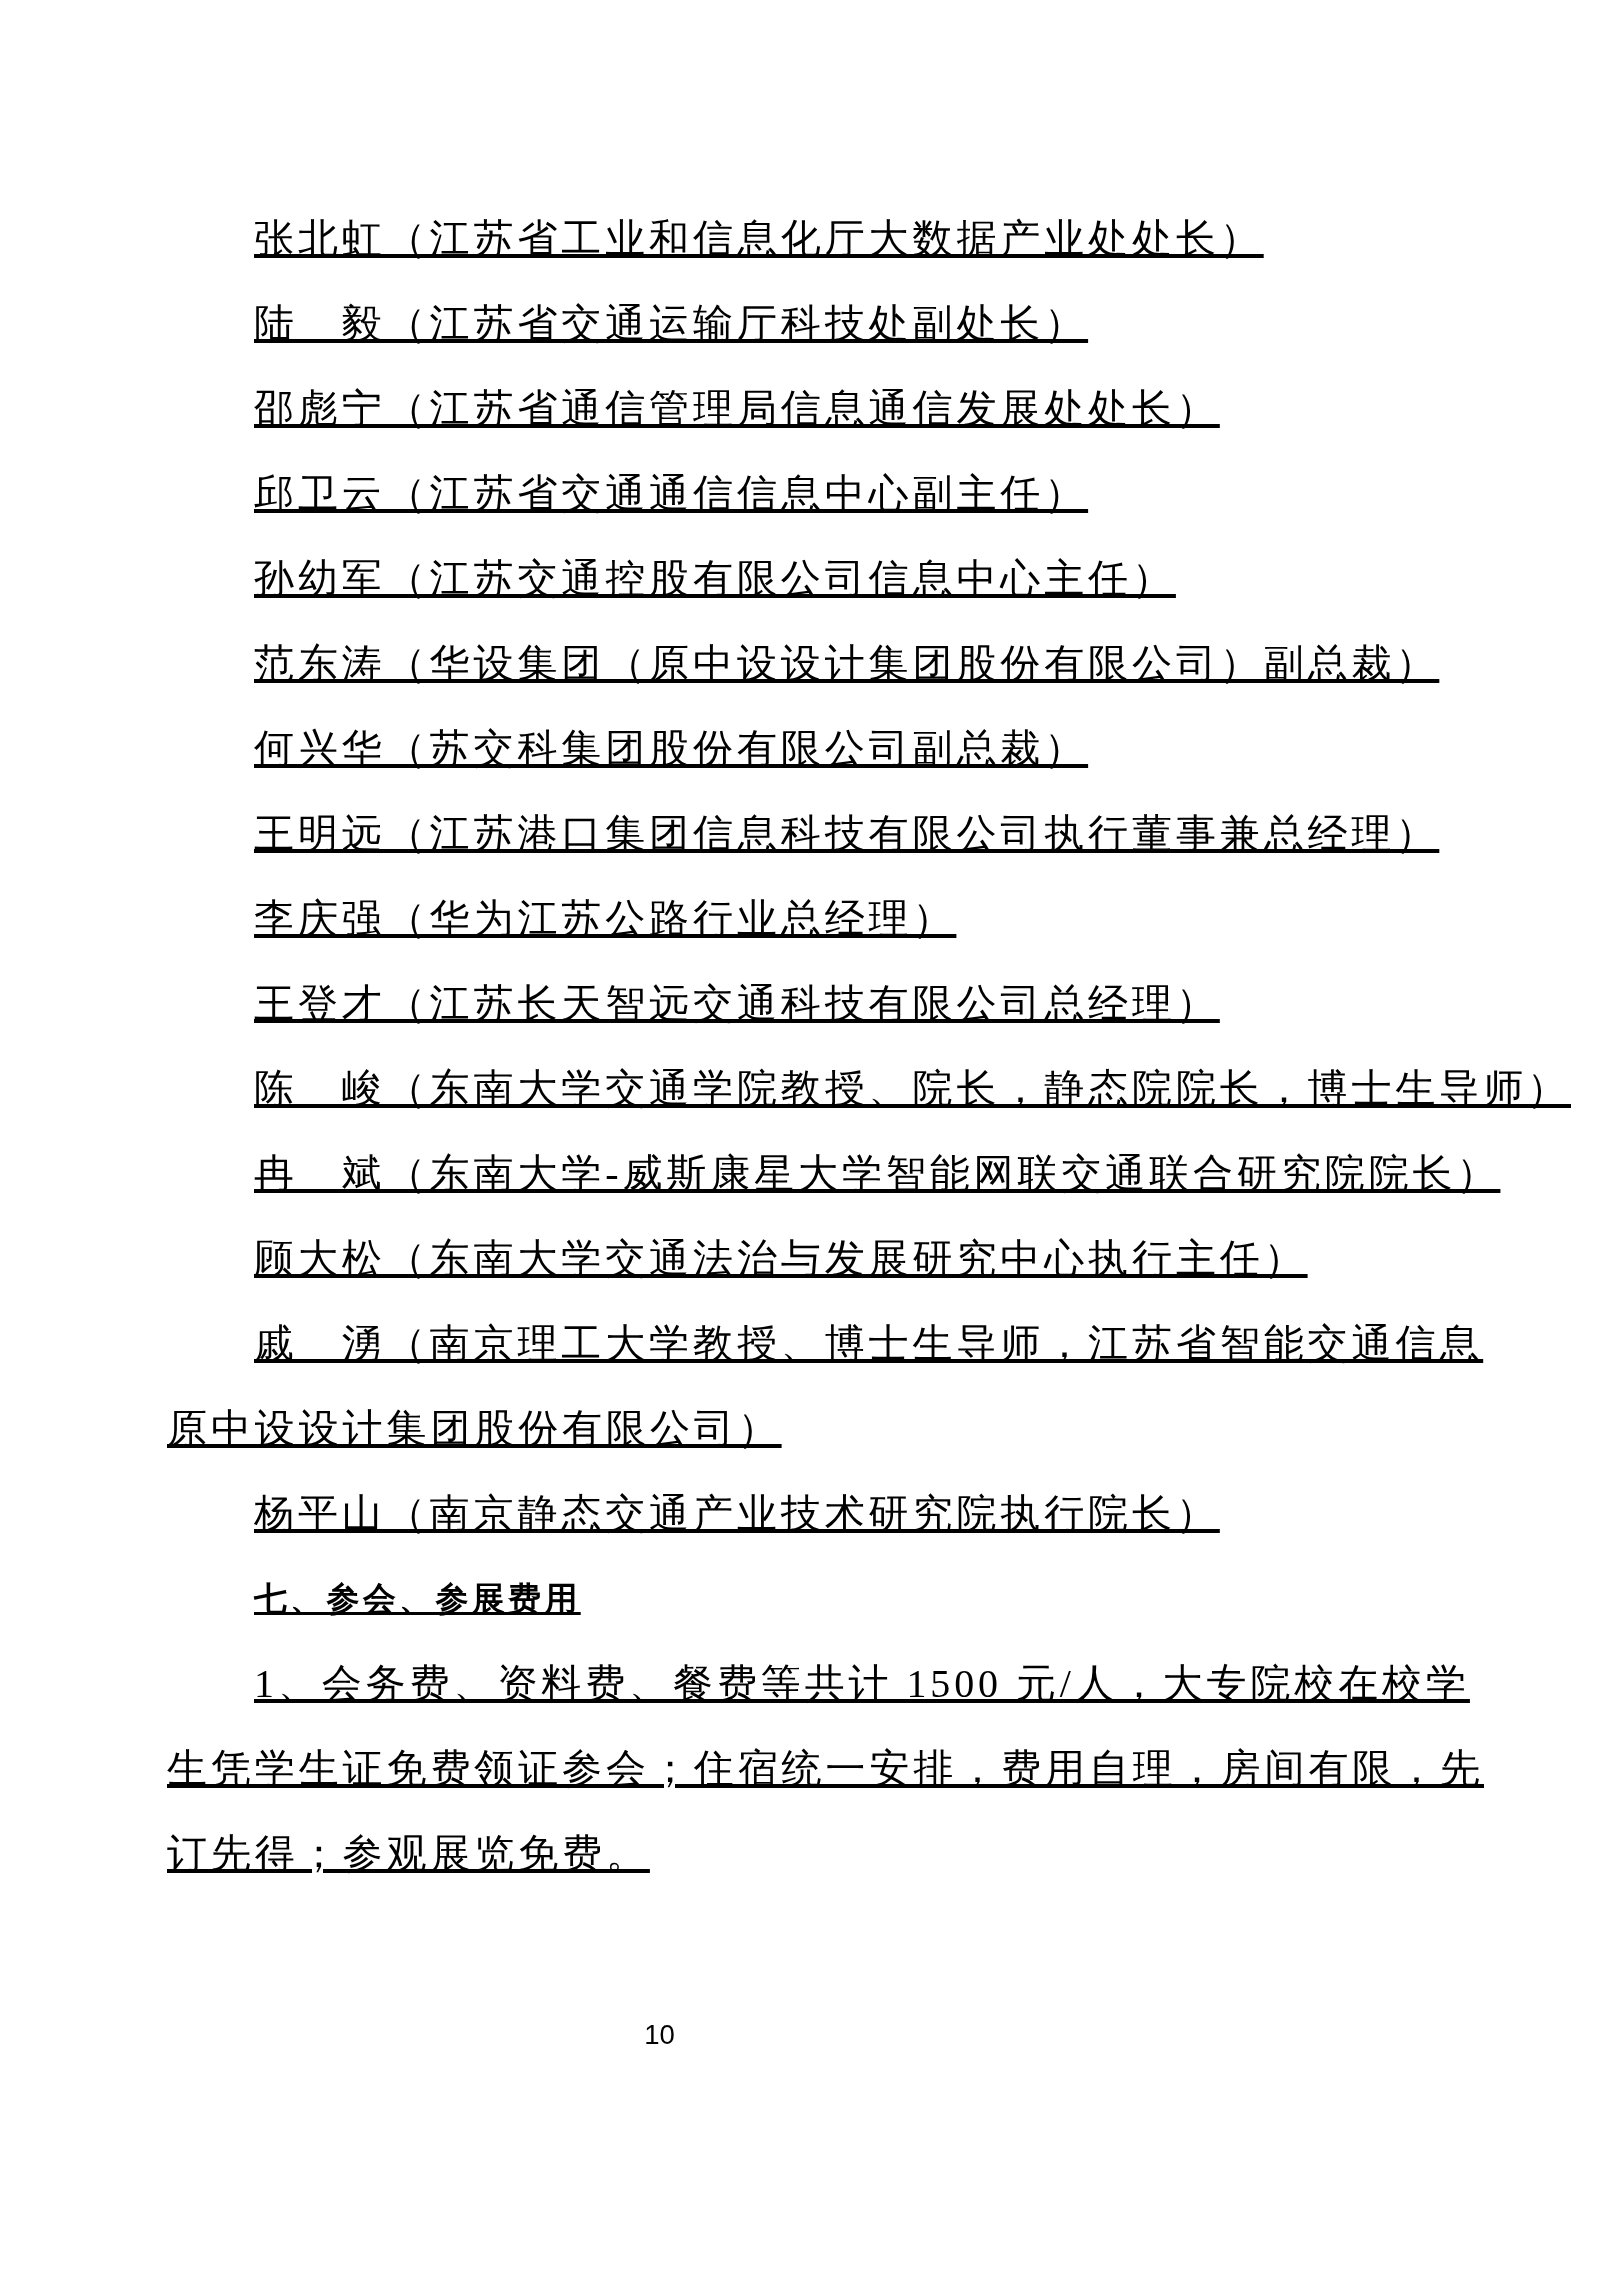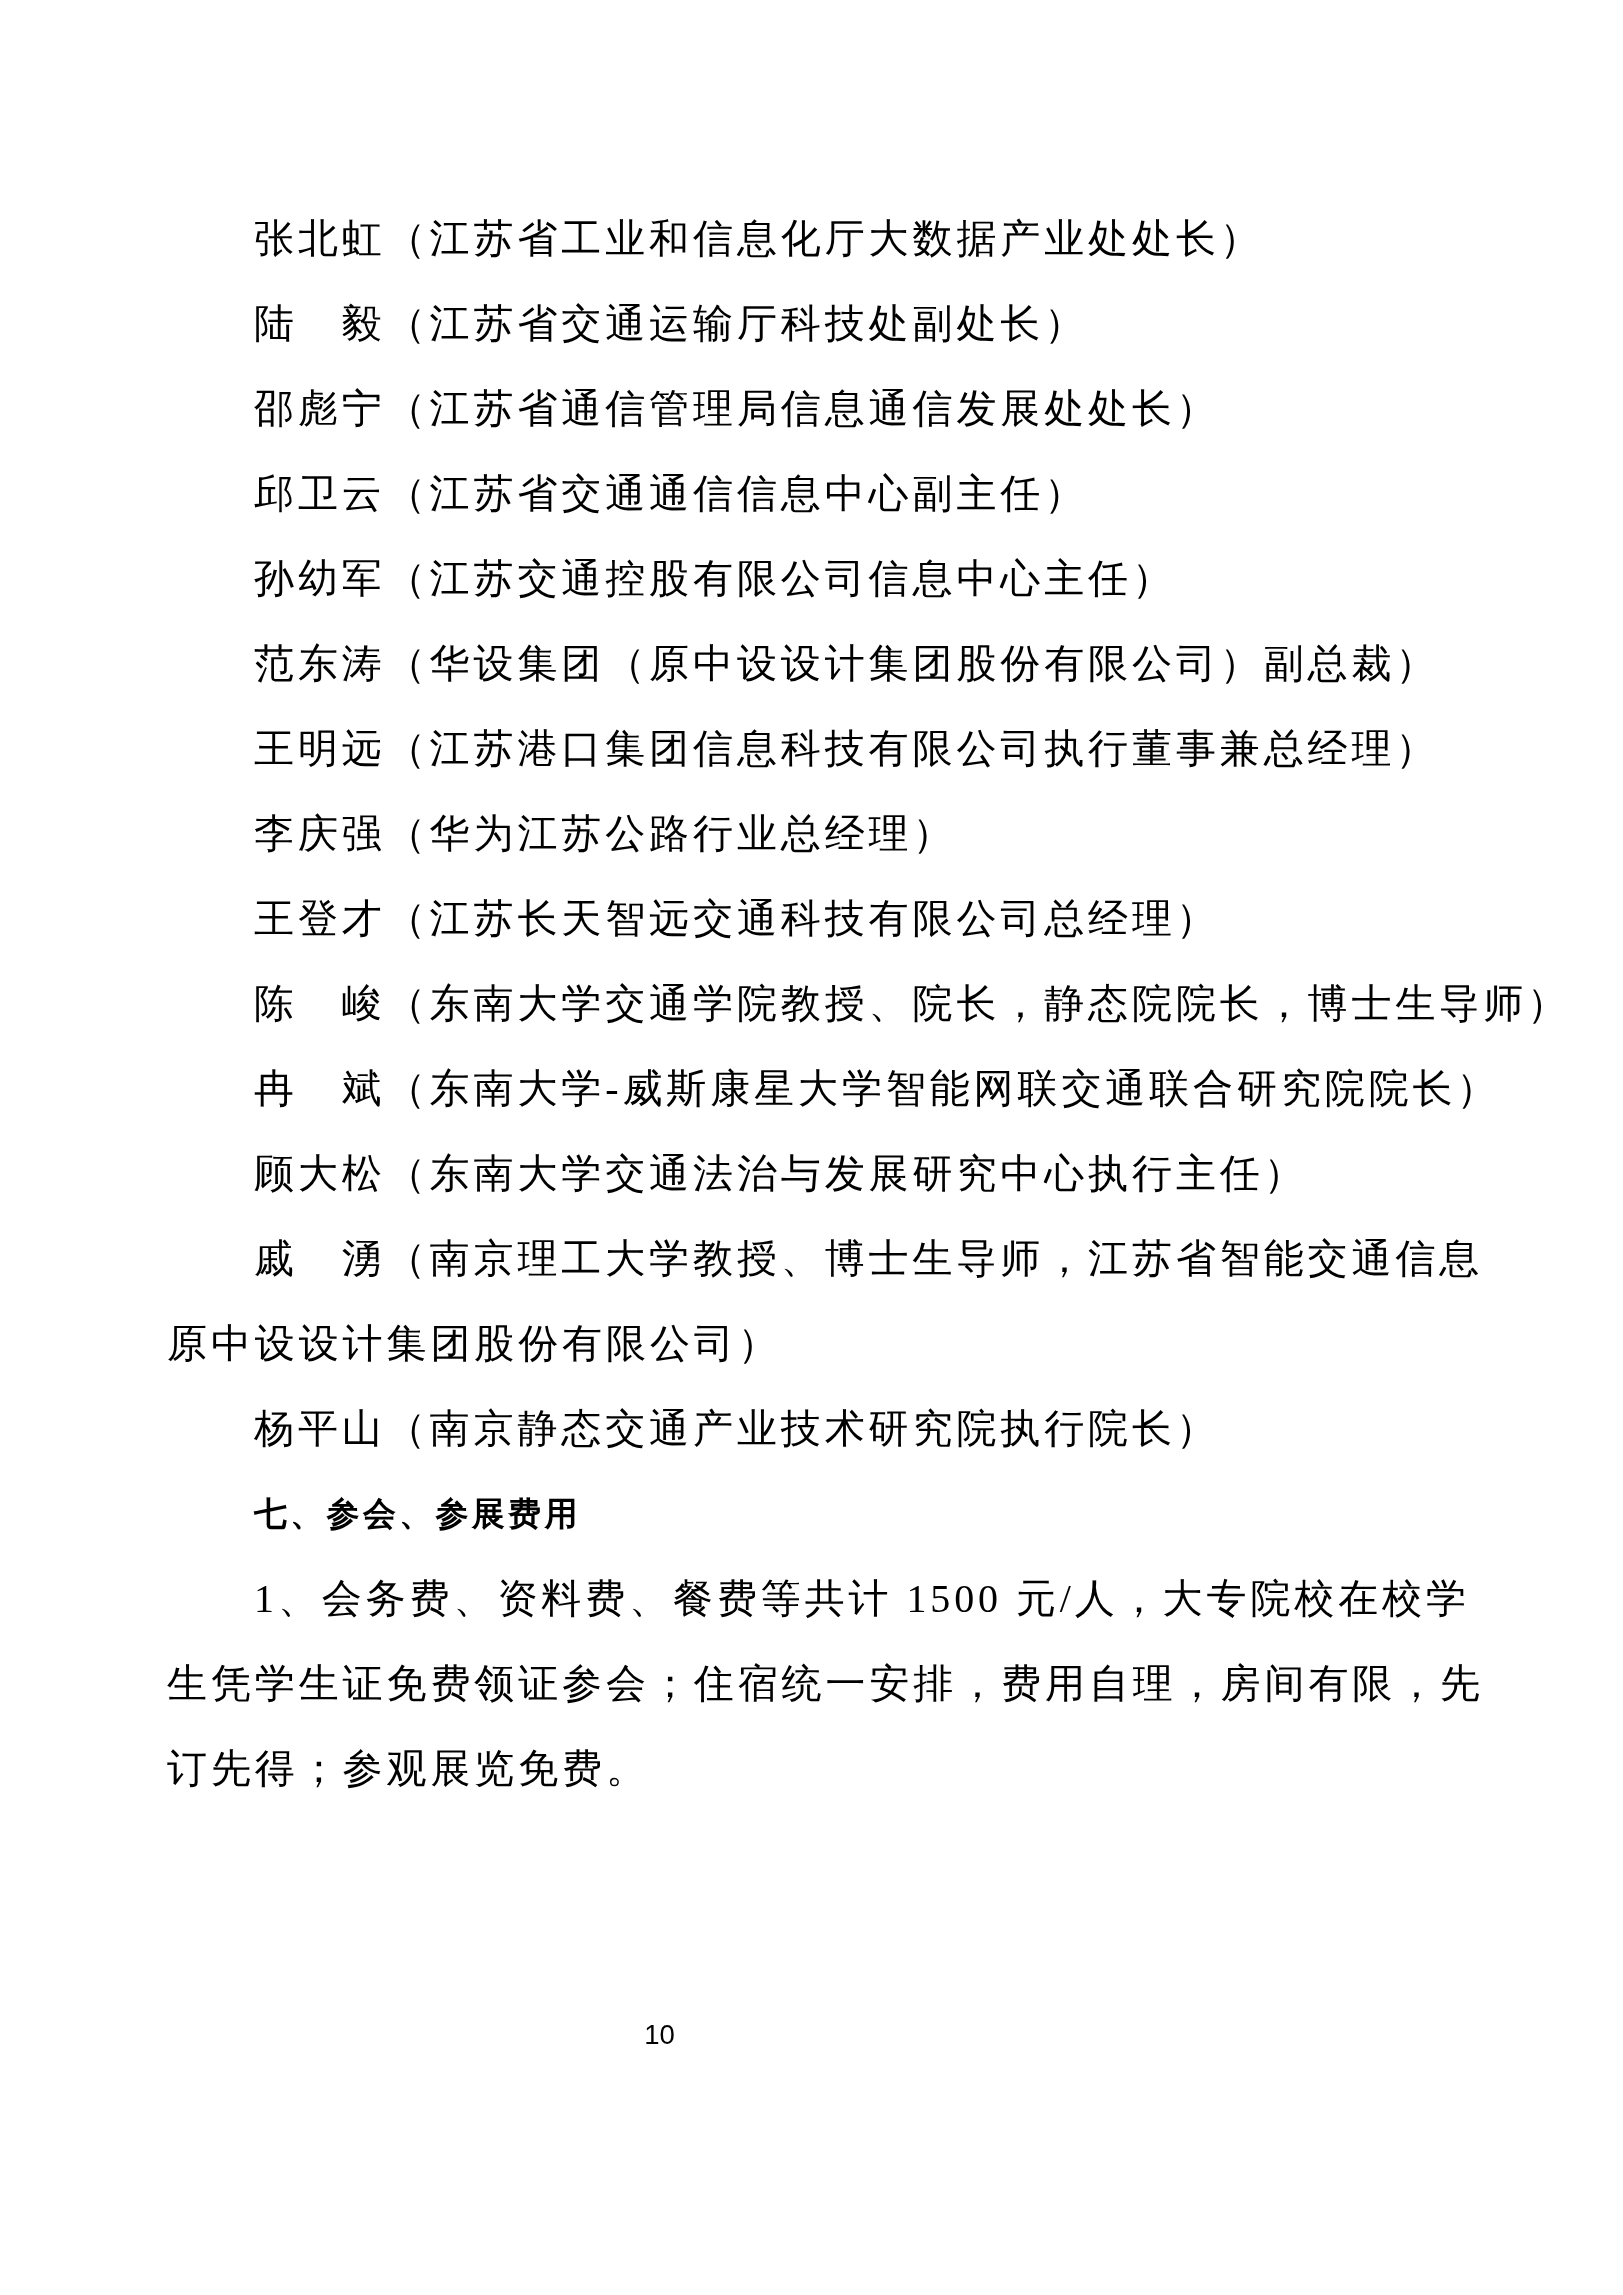--- a/index.html
+++ b/index.html
@@ -30,20 +30,21 @@
     width: 1316px;
   }
   .line {
     font-size: 40px;
     letter-spacing: 3.9px;
     height: 85px;
     line-height: 85px;
     white-space: nowrap;
     font-family: "Liberation Serif", "DejaVu Serif", serif;
     font-weight: normal;
+    text-decoration: underline;
   }
   .indent {
     padding-left: 87px;
   }
   .heading {
     font-family: "Liberation Sans", "DejaVu Sans", sans-serif;
     font-weight: bold;
     font-size: 33px;
     letter-spacing: 3.3px;
   }
@@ -66,20 +67,21 @@
 
 <div class="page">
   <div class="content">
 
     <div class="line indent">张北虹（江苏省工业和信息化厅大数据产业处处长）</div>
     <div class="line indent">陆　毅（江苏省交通运输厅科技处副处长）</div>
     <div class="line indent">邵彪宁（江苏省通信管理局信息通信发展处处长）</div>
     <div class="line indent">邱卫云（江苏省交通通信信息中心副主任）</div>
     <div class="line indent">孙幼军（江苏交通控股有限公司信息中心主任）</div>
     <div class="line indent">范东涛（华设集团（原中设设计集团股份有限公司）副总裁）</div>
+    <div class="line indent">何兴华（苏交科集团股份有限公司副总裁）</div>
     <div class="line indent">王明远（江苏港口集团信息科技有限公司执行董事兼总经理）</div>
     <div class="line indent">李庆强（华为江苏公路行业总经理）</div>
     <div class="line indent">王登才（江苏长天智远交通科技有限公司总经理）</div>
     <div class="line indent">陈　峻（东南大学交通学院教授、院长，静态院院长，博士生导师）</div>
     <div class="line indent">冉　斌（东南大学-威斯康星大学智能网联交通联合研究院院长）</div>
     <div class="line indent">顾大松（东南大学交通法治与发展研究中心执行主任）</div>
     <div class="line indent">戚　湧（南京理工大学教授、博士生导师，江苏省智能交通信息</div>
     <div class="line">原中设设计集团股份有限公司）</div>
     <div class="line indent">杨平山（南京静态交通产业技术研究院执行院长）</div>
 

